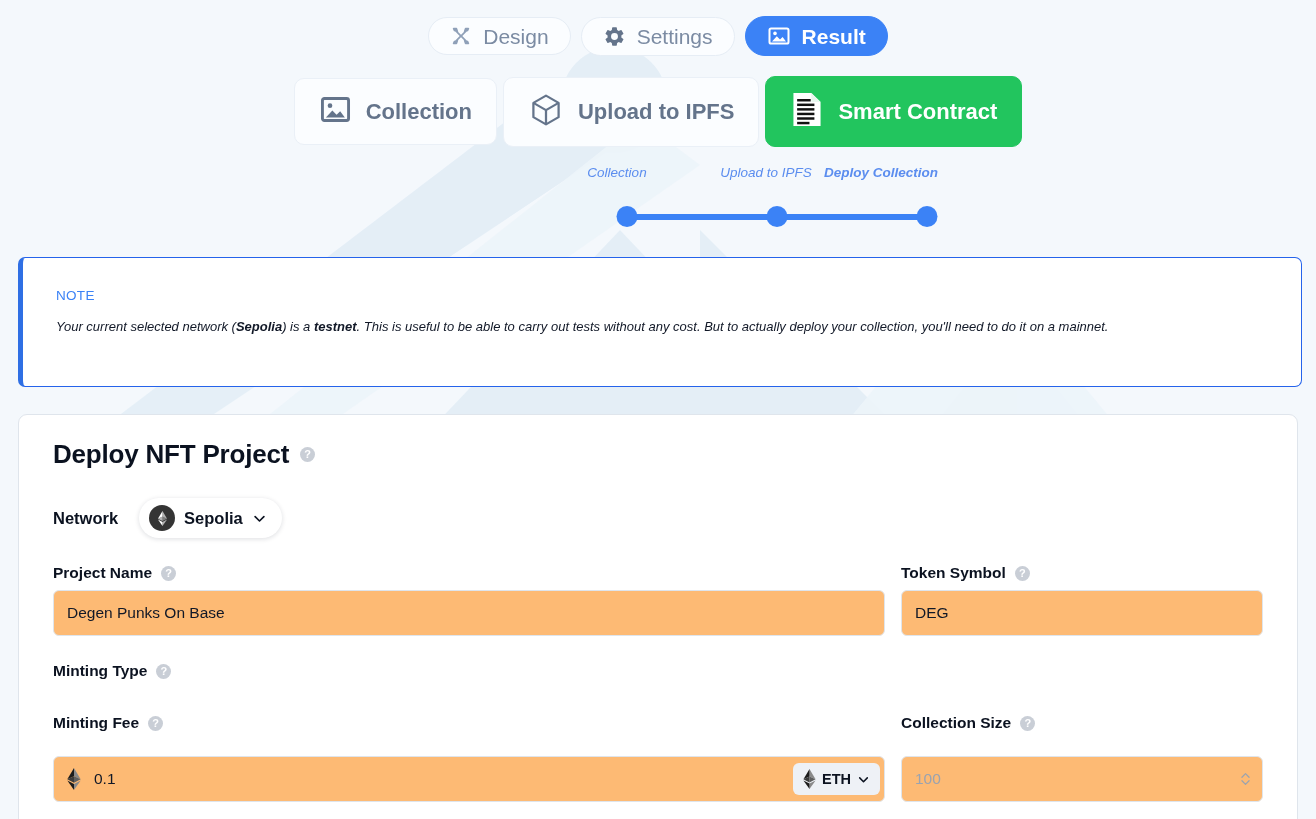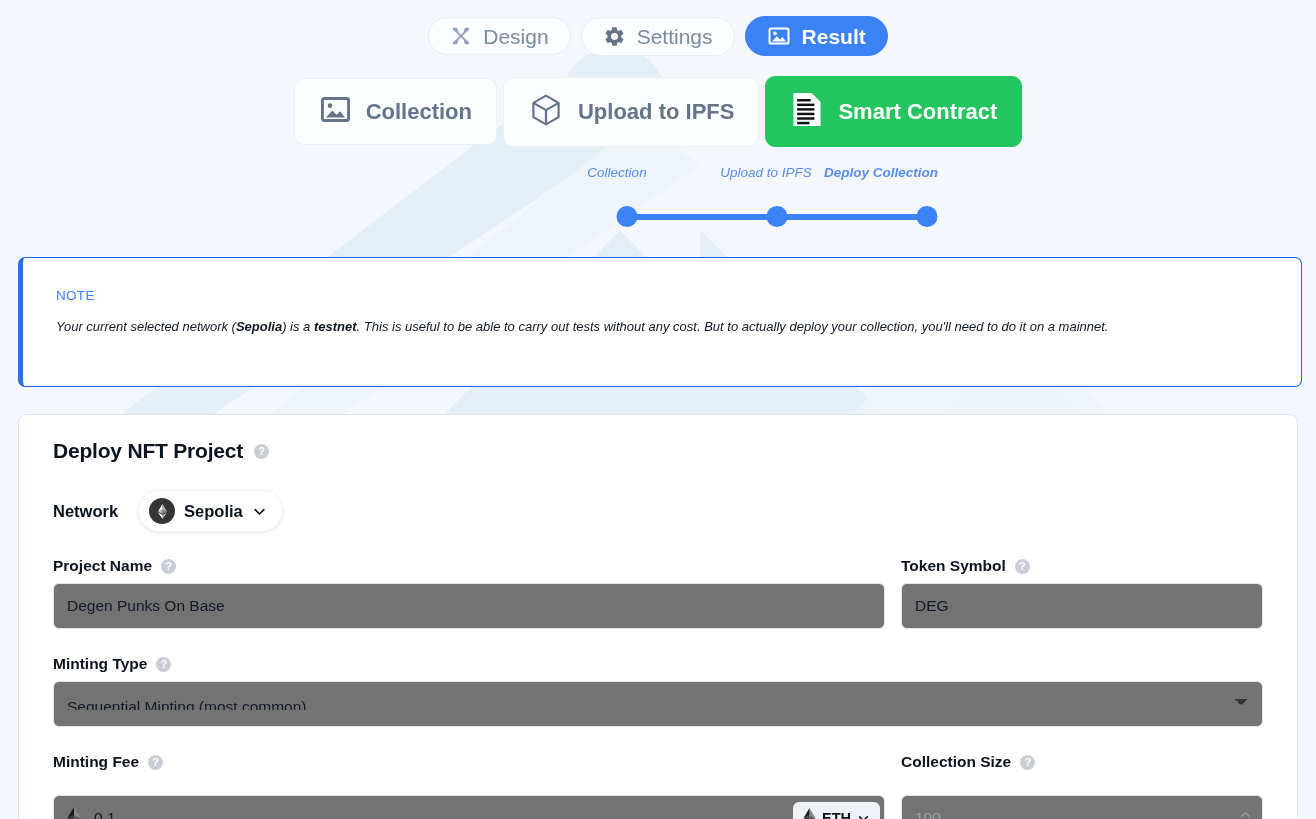--- a/index.html
+++ b/index.html
@@ -163,21 +163,21 @@
     padding: 24px 34px 30px 34px;
     min-height: 400px;
   }
 
   #card-title-row {
     display: flex;
     align-items: center;
     gap: 11px;
   }
   #card-title {
-    font-size: 21px;
+    font-size: 26px;
     font-weight: bold;
     color: #0b1220;
     letter-spacing: -.2px;
   }
 
   .help {
     display: inline-block;
     width: 15px; height: 15px;
     border-radius: 50%;
     background: #c9ced6;
@@ -240,21 +240,21 @@
   }
   .col-wide { width: 832px; flex: none; }
   .col-narrow { flex: 1 1 auto; }
   .col-full { width: 100%; }
 
   .inp {
     width: 100%;
     height: 46px;
     border: 1px solid #dfe5ec;
     border-radius: 6px;
-    background: #737373;
+    background: #fdba74;
     padding: 16px 13px;
     font-size: 15.5px;
     color: #111827;
     font-family: "Liberation Sans", sans-serif;
     outline: none;
   }
   .inp::placeholder { color: #9aa3b0; }
 
   select.inp {
     appearance: none;
@@ -474,21 +474,20 @@
       <input class="inp" type="text" value="DEG" style="">
     </div>
   </div>
 
   <div class="row2">
     <div class="col-full">
       <div class="field-label">
         <span>Minting Type</span>
         <span class="help">?</span>
       </div>
-      <select class="inp" id="minting-type-select"><option value="Sequential Minting (most common)">Sequential Minting (most common)</option></select>
     </div>
   </div>
 
   <div class="row2">
     <div class="col-wide">
       <div class="field-label">
         <span>Minting Fee</span>
         <span class="help">?</span>
       </div>
       <div class="inp-wrap">

